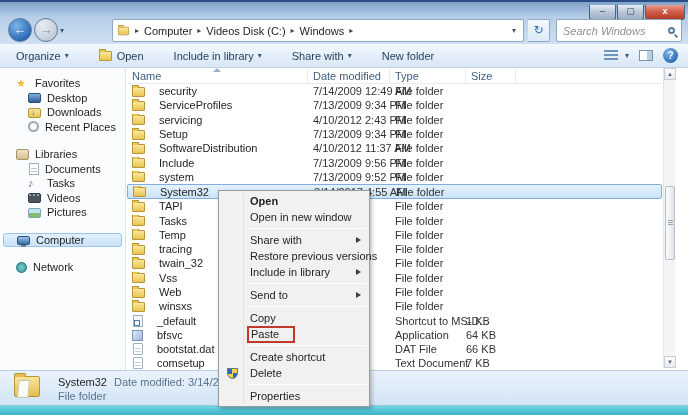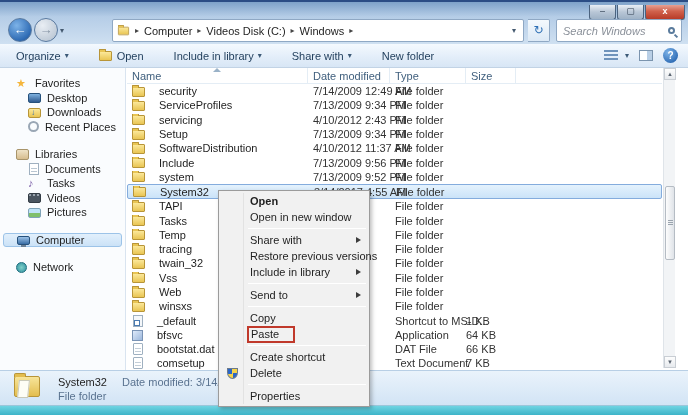--- a/index.html
+++ b/index.html
@@ -103,21 +103,21 @@
 
   
   .details { position:absolute; left:0; top:370px; width:688px; height:35px;
     background:linear-gradient(180deg,#eaf3fb,#d2e4f5); border-top:1px solid #b8cfe5; }
   .big-folder { position:absolute; left:14px; top:5px; width:26px; height:21px; background:linear-gradient(180deg,#f7e59a,#e3bd4e); border:1px solid #b89538; border-radius:2px; }
   .big-folder::before { content:""; position:absolute; top:-4px; left:-1px; width:10px; height:3px; background:#e3bd4e; border:1px solid #b89538; border-bottom:none; border-radius:2px 2px 0 0; }
   .big-folder::after { content:""; position:absolute; left:3px; top:3px; width:9px; height:16px; background:#fdfdf5; border:1px solid #c9c9b8; transform:skewX(-6deg); }
   .details-text { position:absolute; left:58px; top:5px; }
   .details-line2 { position:absolute; left:58px; top:19px; color:#5a7390; }
   .dt-name { color:#1e1e1e; }
-  .dt-label { color:#5a7390; margin-left:12px; }
+  .dt-label { color:#5a7390; margin-left:4px; }
   .dt-value { color:#5a7390; }
 
   
   .teal { position:absolute; left:0; top:405px; width:688px; height:10px;
     background:linear-gradient(180deg,#6fd4e2,#3db4c8); border-top:1px solid #9bc6da; }
 
   
   .ctx { position:absolute; left:218px; top:190px; width:152px; background:#f1f1f1; border:1px solid #9b9b9b;
     box-shadow:2px 2px 4px rgba(0,0,0,.25); padding:2px 1px; z-index:10; }
   .ctx::before { content:""; position:absolute; left:24px; top:2px; bottom:2px; width:1px; background:#e2e2e2; }

